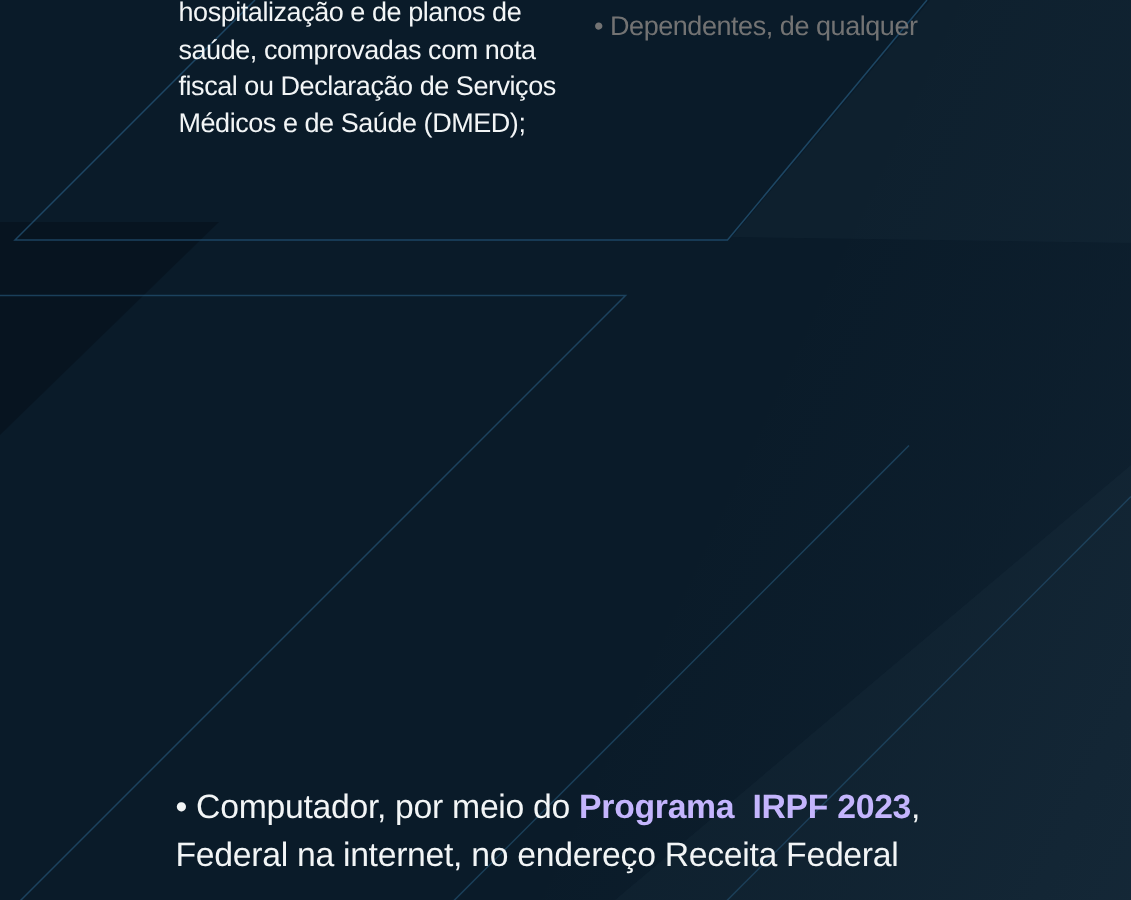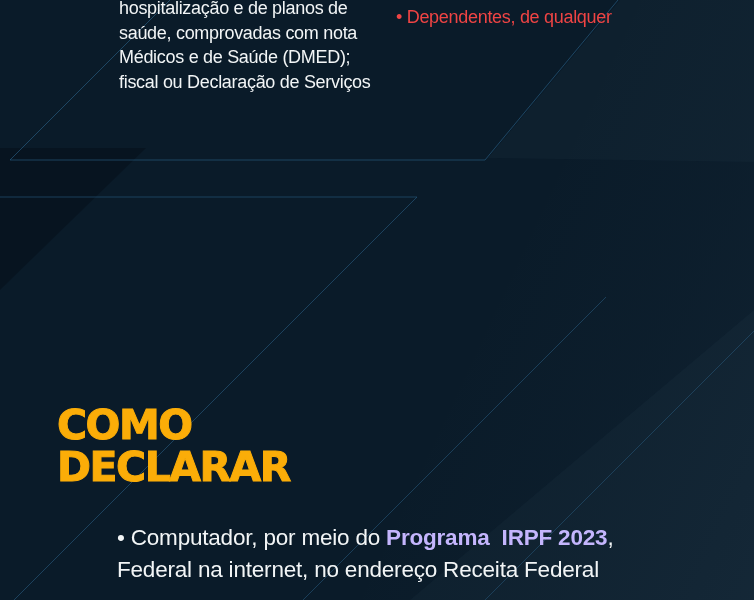--- a/index.html
+++ b/index.html
@@ -21,21 +21,21 @@
   .content { position:absolute; inset:0; z-index:1; }
 
   .col-left {
     position:absolute; left:119px; top:-4px;
     font-size:18px; line-height:24.5px; letter-spacing:-0.3px;
     color:#f2f5f6;
   }
   .col-right {
     position:absolute; left:396px; top:5px;
     font-size:18px; line-height:24px; letter-spacing:-0.3px;
-    color:#ef4444;
+    color:#737373;
   }
   .txt-line { white-space:nowrap; }
 
   .section-title {
     position:absolute; left:57px; top:404px;
     font-family:"DejaVu Sans", sans-serif;
     font-weight:bold;
     font-size:41px; line-height:42px; letter-spacing:-1.5px;
     color:#fbad08;
     -webkit-text-stroke:1px #fbad08;
@@ -65,31 +65,27 @@
   <polyline points="0,197 417,197 11,603" fill="none" stroke="#2e6a94" stroke-opacity="0.5" stroke-width="1"></polyline>
   <line x1="606" y1="297" x2="298" y2="605" stroke="#2e6a94" stroke-opacity="0.45" stroke-width="1"></line>
   <line x1="754" y1="331" x2="484" y2="601" stroke="#2e6a94" stroke-opacity="0.4" stroke-width="1"></line>
 </svg>
 
 <div class="content">
 
   <div class="col-left">
     <div class="txt-line">hospitalização e de planos de</div>
     <div class="txt-line">saúde, comprovadas com nota</div>
+    <div class="txt-line">fiscal ou Declaração de Serviços</div>
     <div class="txt-line">Médicos e de Saúde (DMED);</div>
-    <div class="txt-line">fiscal ou Declaração de Serviços</div>
   </div>
 
   <div class="col-right">
     <div class="txt-line">• Dependentes, de qualquer</div>
   </div>
 
-  <h1 class="section-title">
-    <div class="txt-line">COMO</div>
-    <div class="txt-line">DECLARAR</div>
-  </h1>
 
   <div class="howto">
     <div class="txt-line"><span>• Computador, por meio do </span><span class="highlight">Programa  IRPF 2023</span><span>,</span></div>
     <div class="txt-line">Federal na internet, no endereço Receita Federal</div>
   </div>
 
 </div>
 
 </body></html>

